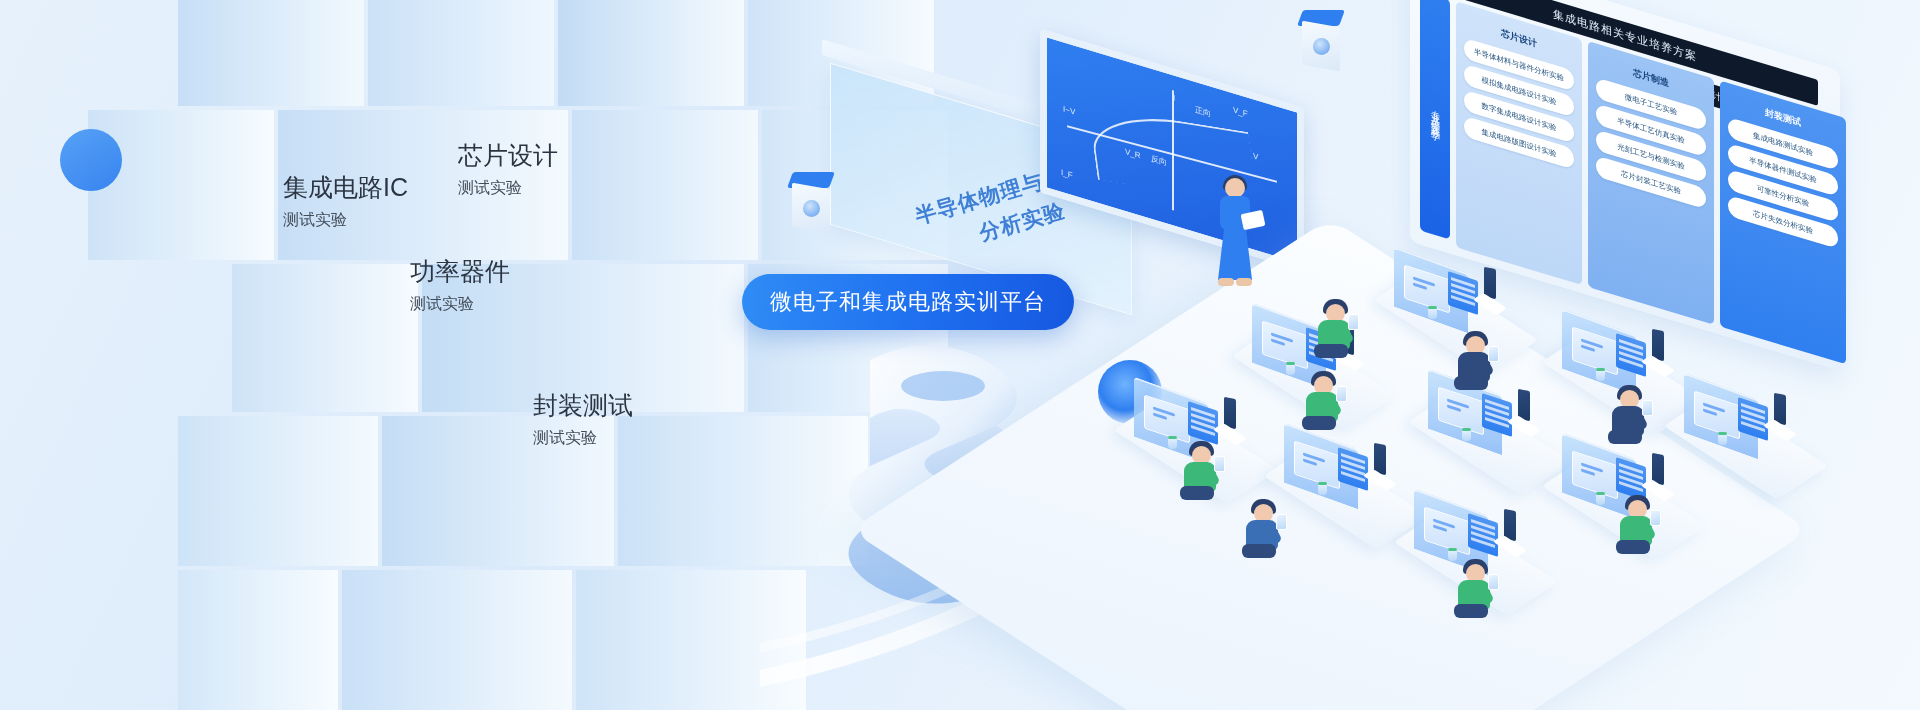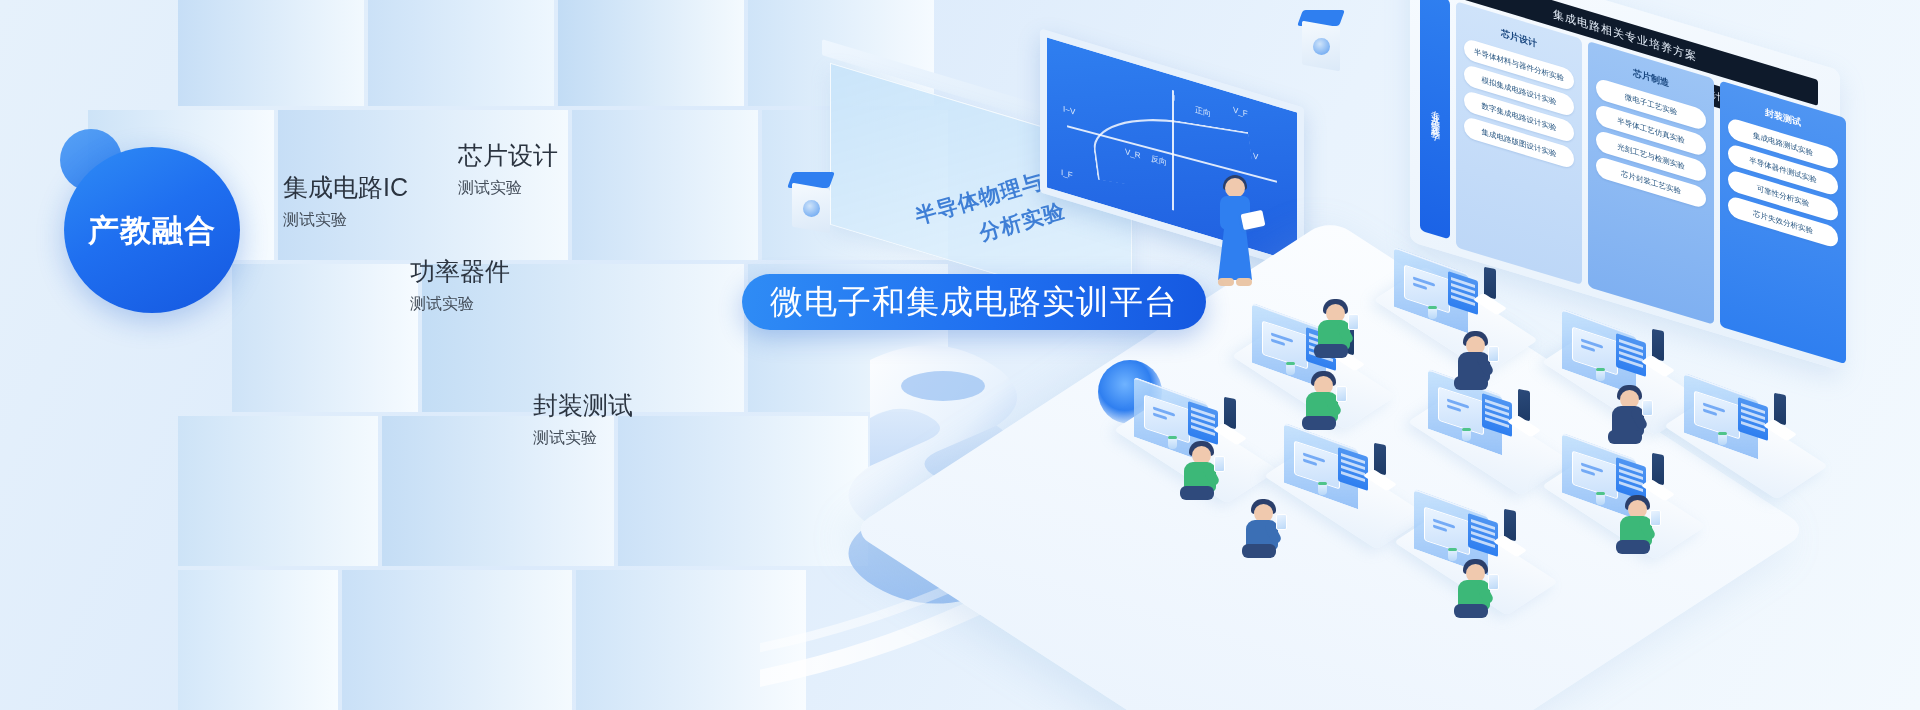--- a/index.html
+++ b/index.html
@@ -159,21 +159,21 @@
 
   
   .orb{position:absolute;left:118px;top:360px;width:64px;height:64px;border-radius:50%;
     background:radial-gradient(circle at 42% 38%,#6fb3ff 0%,#2f7ff0 48%,rgba(47,127,240,.25) 72%,rgba(47,127,240,0) 100%);}
 
   
   .pill-title{position:absolute;left:742px;top:274px;height:56px;padding:0 28px;
     display:flex;align-items:center;border-radius:28px;
     background:linear-gradient(100deg,#2f8cf5 0%,#1f6ff0 55%,#1558e0 100%);
     box-shadow:0 8px 24px rgba(30,95,205,.3);z-index:30;}
-  .pill-title span{color:#fff;font-size:33px;font-weight:500;letter-spacing:1px;white-space:nowrap;}
+  .pill-title span{color:#fff;font-size:22px;font-weight:500;letter-spacing:1px;white-space:nowrap;}
 </style>
 </head>
 <body>
 
 <div class="stage">
 
   <div class="tiles">
 
     <div class="tile" style="left:178px;top:0;width:186px;height:106px;background:linear-gradient(90deg,#c6def6,#f2f9fe);"></div>
     <div class="tile" style="left:368px;top:0;width:186px;height:106px;background:linear-gradient(90deg,#cbe1f7,#eef7fe);"></div>
@@ -193,23 +193,20 @@
     <div class="tile" style="left:382px;top:416px;width:232px;height:150px;background:linear-gradient(90deg,#c4ddf5,#f1f8fe);"></div>
     <div class="tile" style="left:618px;top:416px;width:250px;height:150px;background:linear-gradient(90deg,#cbe1f7,#f7fcff);"></div>
 
     <div class="tile" style="left:178px;top:570px;width:160px;height:140px;background:linear-gradient(90deg,#d3e7f9,#f7fcff);"></div>
     <div class="tile" style="left:342px;top:570px;width:230px;height:140px;background:linear-gradient(90deg,#c9e0f7,#f4fafe);"></div>
     <div class="tile" style="left:576px;top:570px;width:230px;height:140px;background:linear-gradient(90deg,#cfe4f8,#f8fcff);"></div>
   </div>
 
   <div class="badge-wrap">
     <div class="badge-dot"></div>
-    <div class="badge-main">
-      <span>产教融合</span>
-    </div>
   </div>
 
   <div class="lbl" style="left:283px;top:140px;margin-top:32px;">
     <div class="t1">集成电路IC</div>
     <div class="t2">测试实验</div>
   </div>
 
   <div class="lbl" style="left:458px;top:140px;">
     <div class="t1">芯片设计</div>
     <div class="t2">测试实验</div>

